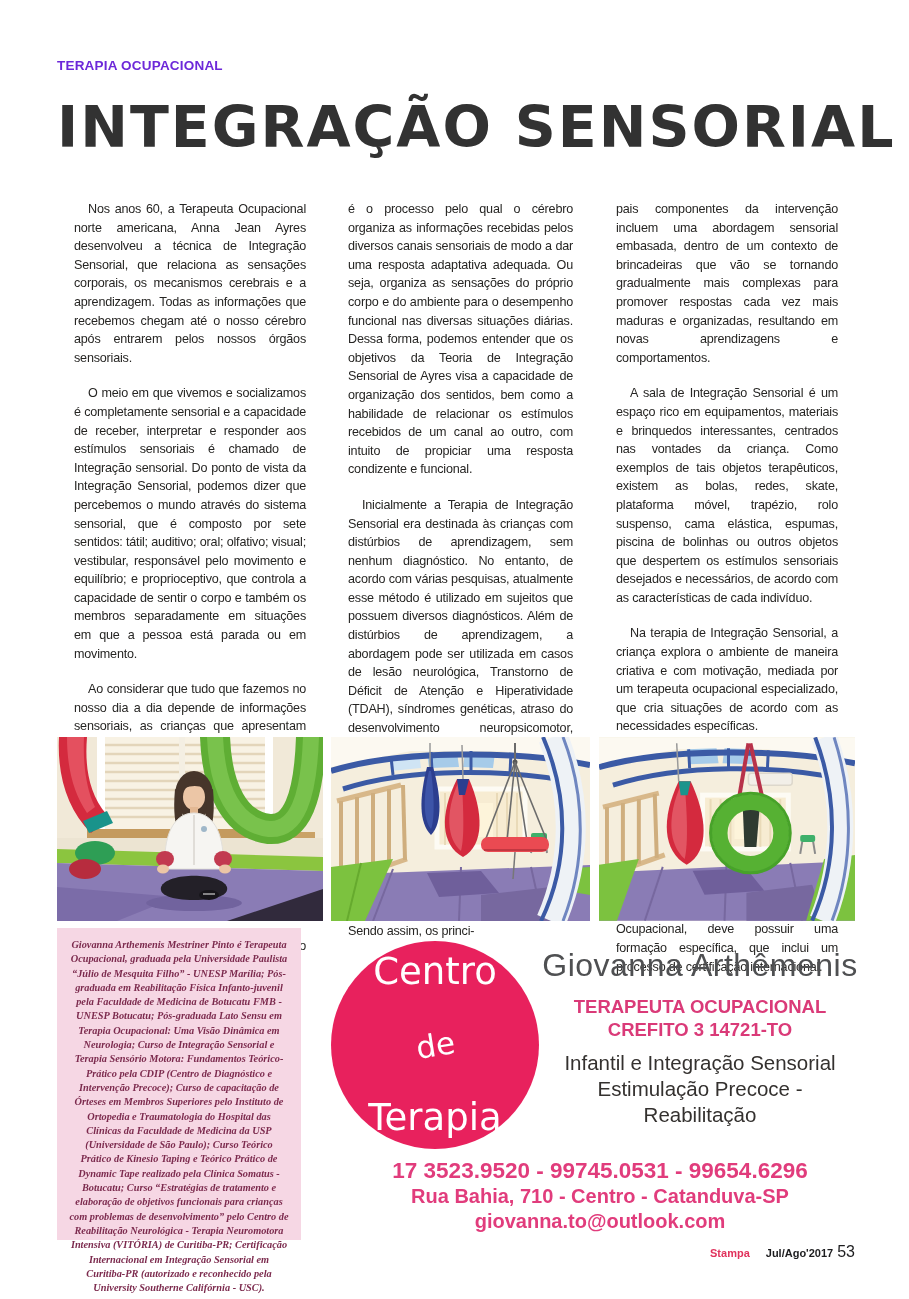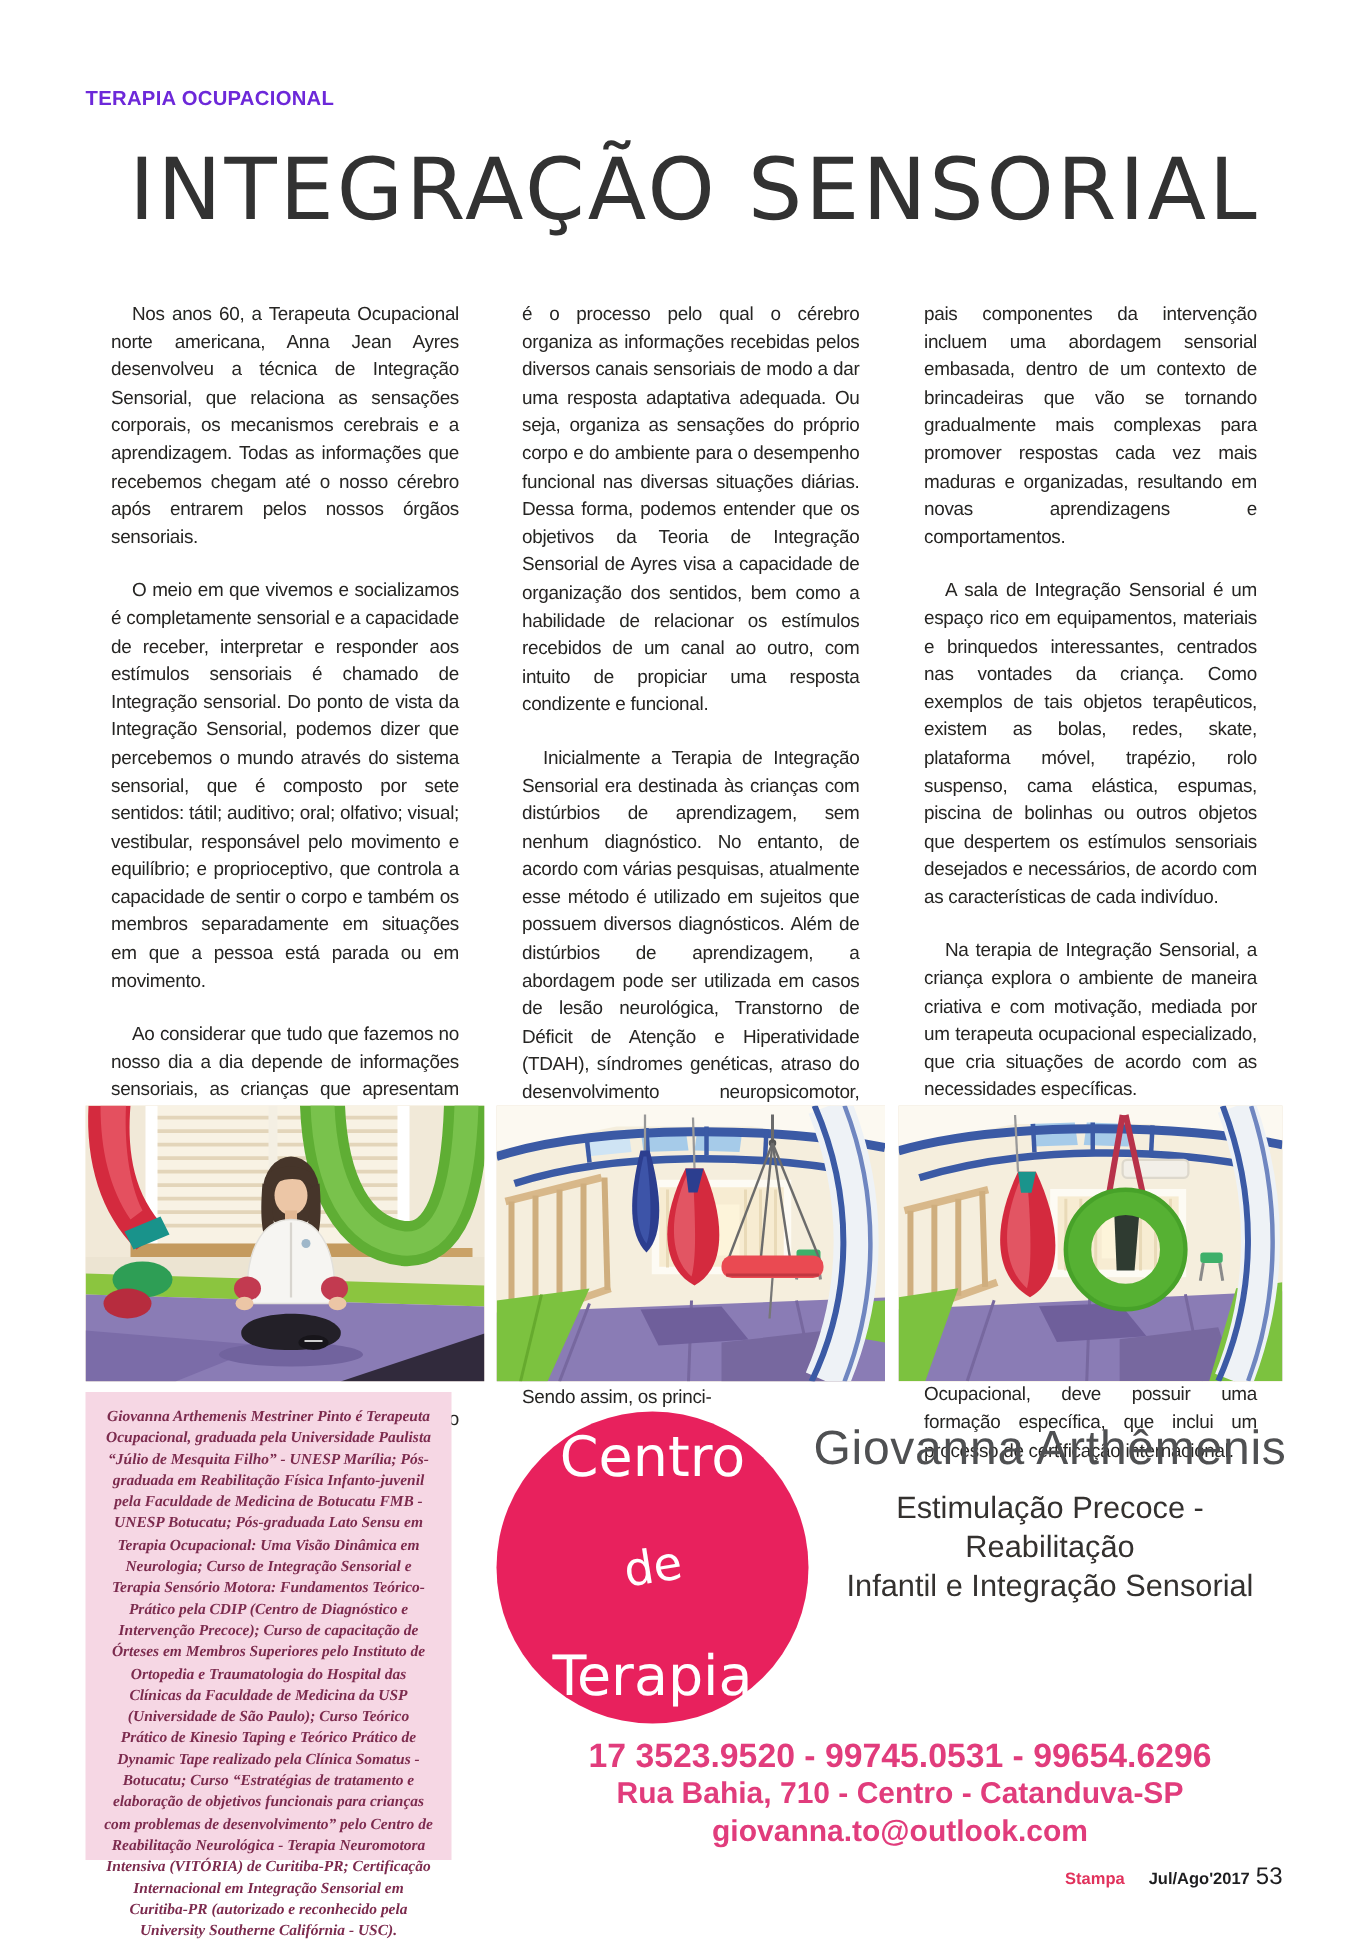--- a/index.html
+++ b/index.html
@@ -3,21 +3,21 @@
 <meta charset="utf-8">
 <style>
   html,body{margin:0;padding:0;background:#ffffff;}
   .page{position:relative;width:909px;height:1299px;margin:0 auto;background:#ffffff;
         font-family:"Liberation Sans",sans-serif;overflow:hidden;}
 
   
   .category{position:absolute;left:57px;top:58px;font-size:13.5px;font-weight:bold;
             letter-spacing:.2px;color:#6d28d9;}
   .title{position:absolute;left:57px;right:40px;top:94px;text-align:center;
-         font-family:"DejaVu Sans","Liberation Sans",sans-serif;font-weight:400;
+         font-family:"DejaVu Sans","Liberation Sans",sans-serif;font-weight:700;
          font-size:57px;letter-spacing:2px;color:#323232;white-space:nowrap;}
 
   
   .col{position:absolute;top:183px;text-align:justify;color:#262523;
        font-size:12.6px;line-height:18.6px;letter-spacing:-0.2px;}
   .col-1{left:57px;width:266px;}
   .col-2{left:331px;width:259px;}
   .col-3{left:599px;width:256px;}
   .col p{margin:17px;text-indent:14px;}
   .col p.flush{text-indent:0;}
@@ -280,23 +280,27 @@
   </div>
 
   <div class="logo-circle">
     <div class="logo-l1">Centro</div>
     <div class="logo-l2">de</div>
     <div class="logo-l3">Terapia</div>
   </div>
 
   <div class="pro">
     <div class="pro-name">Giovanna Arthêmenis</div>
+    <div class="pro-title">
+      <div>TERAPEUTA OCUPACIONAL</div>
+      <div>CREFITO 3 14721-TO</div>
+    </div>
     <div class="pro-services">
+      <div>Infantil e Integração Sensorial</div>
       <div>Estimulação Precoce - Reabilitação</div>
-      <div>Infantil e Integração Sensorial</div>
     </div>
   </div>
 
   <div class="contact">
     <div class="contact-phones">17 3523.9520 - 99745.0531 - 99654.6296</div>
     <div class="contact-address">Rua Bahia, 710 - Centro - Catanduva-SP</div>
     <div class="contact-email">giovanna.to@outlook.com</div>
   </div>
 
   <div class="footer">

